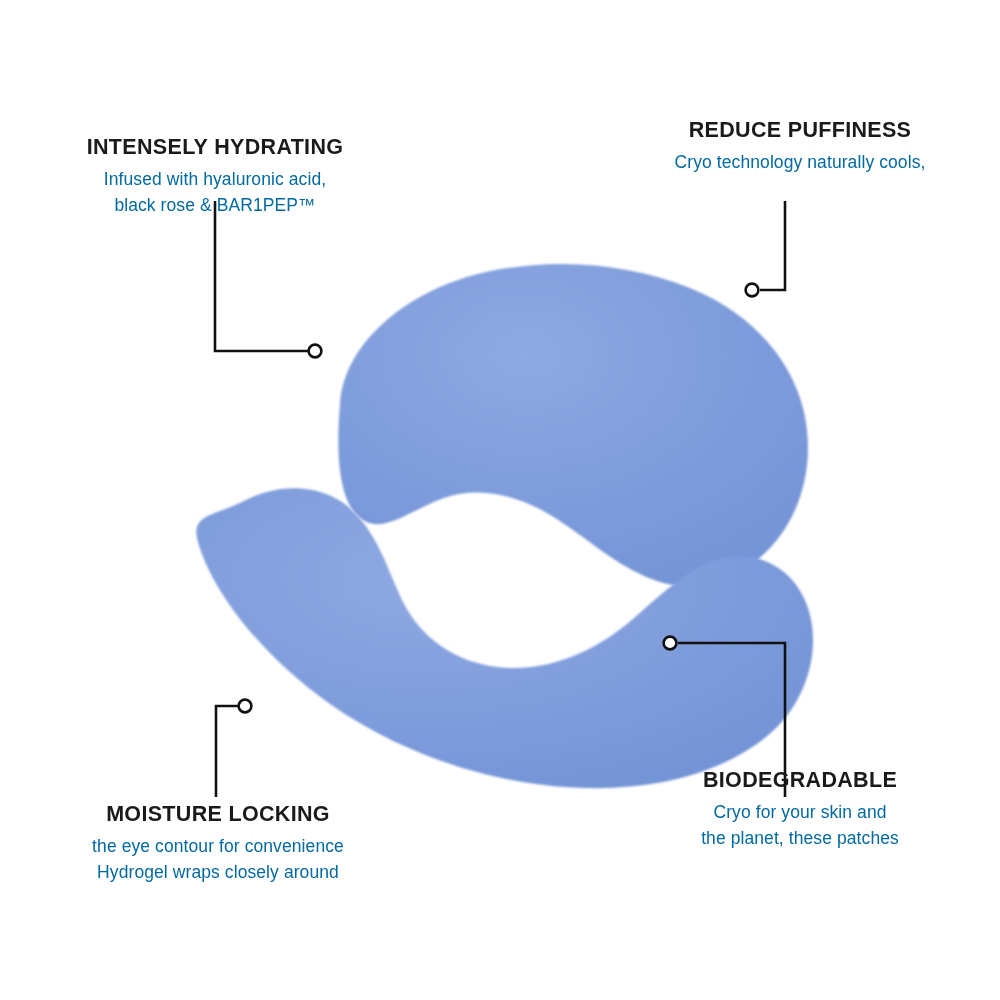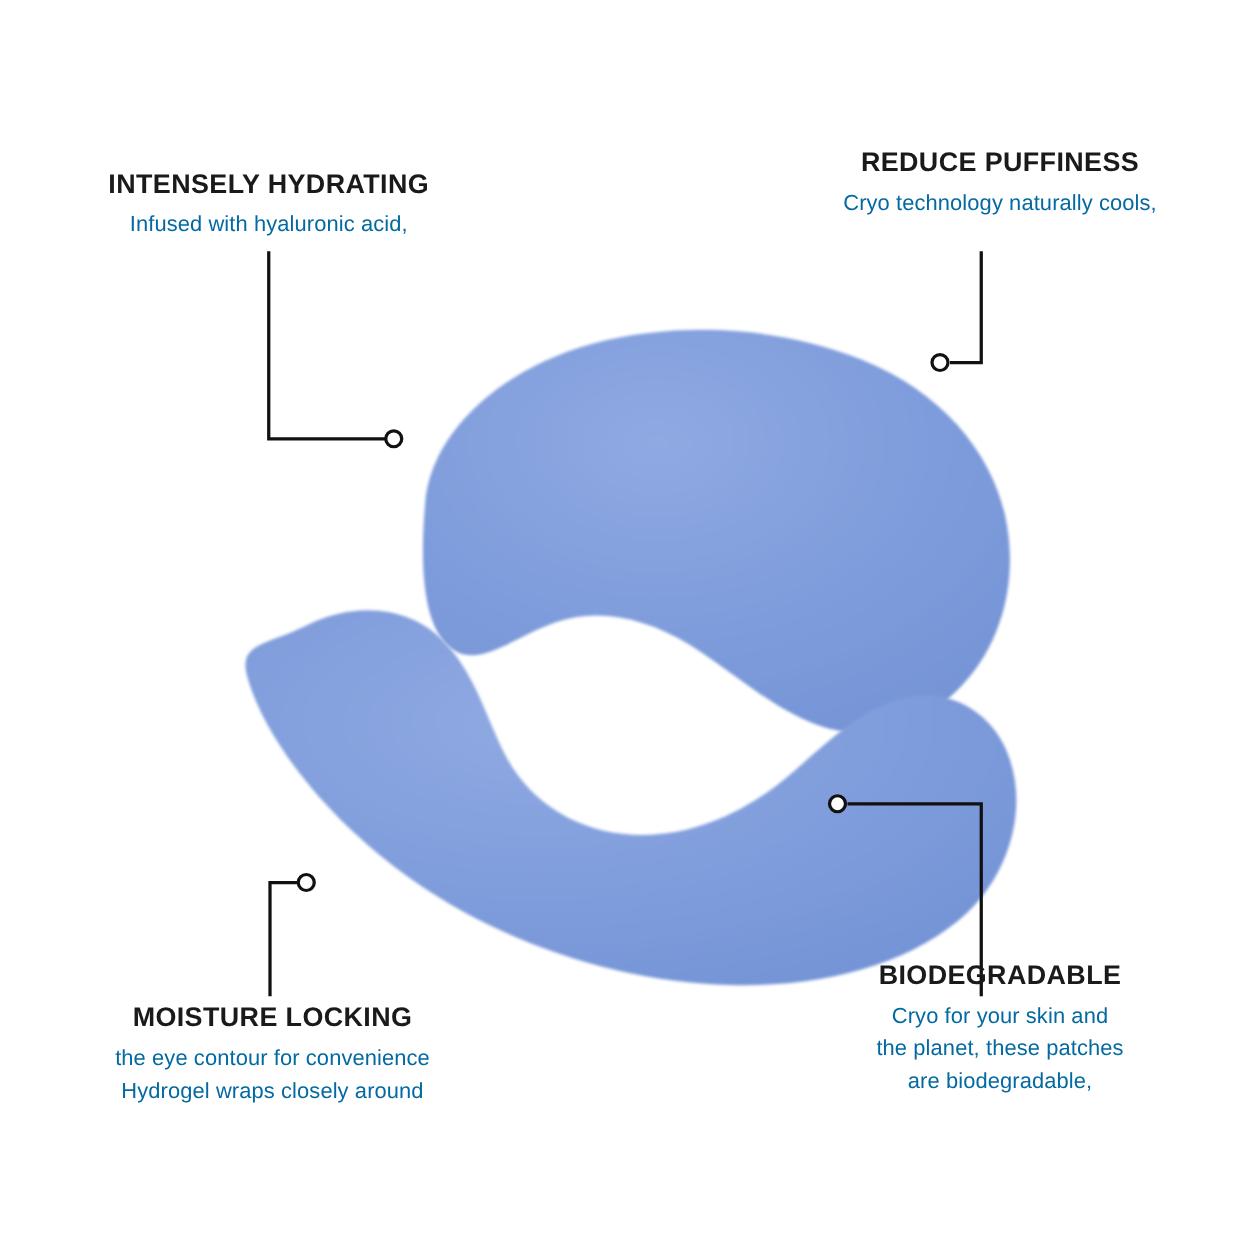--- a/index.html
+++ b/index.html
@@ -142,20 +142,21 @@
       <circle cx="752" cy="290" r="6.4"></circle>
       <circle cx="245" cy="706" r="6.4"></circle>
       <circle cx="670" cy="643" r="6.4"></circle>
     </g>
   </svg>
 
   <div class="feature" id="feature-intensely-hydrating">
     <p class="feature-title">INTENSELY HYDRATING</p>
     <p class="feature-desc">
       <span>Infused with hyaluronic acid,</span>
+      <span>black rose &amp; BAR1PEP™</span>
     </p>
   </div>
 
   <div class="feature" id="feature-reduce-puffiness">
     <p class="feature-title">REDUCE PUFFINESS</p>
     <p class="feature-desc">
       <span>Cryo technology naturally cools,</span>
     </p>
   </div>
 
@@ -165,17 +166,16 @@
       <span>the eye contour for convenience</span>
       <span>Hydrogel wraps closely around</span>
     </p>
   </div>
 
   <div class="feature" id="feature-biodegradable">
     <p class="feature-title">BIODEGRADABLE</p>
     <p class="feature-desc">
       <span>Cryo for your skin and</span>
       <span>the planet, these patches</span>
-      <span>are biodegradable,</span>
     </p>
   </div>
 
 </div>
 
 </body></html>

